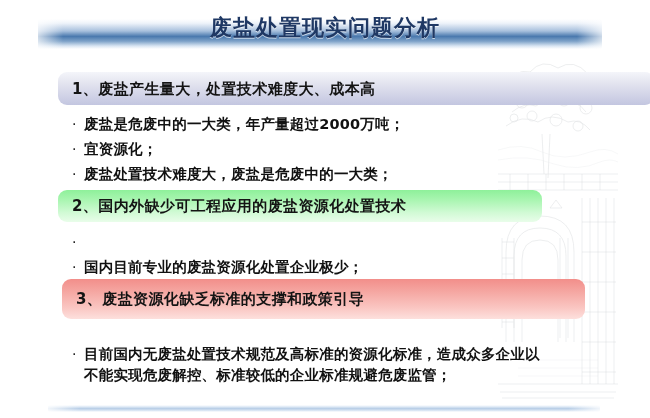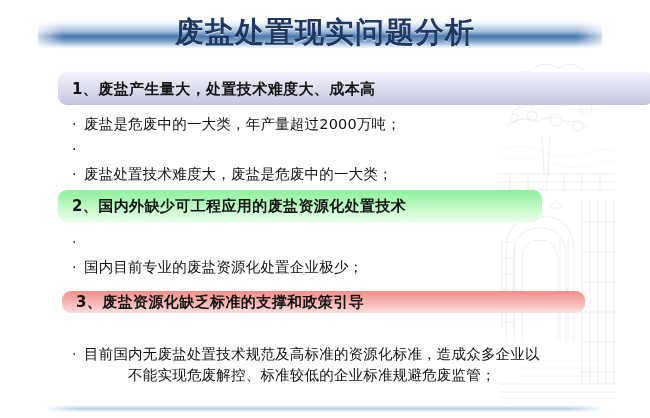--- a/index.html
+++ b/index.html
@@ -61,21 +61,21 @@
        rgba(255,255,255,0) 94%,
        rgba(255,255,255,1) 100%);
   }
   #slide-title {
     position: absolute;
     left: 0;
     top: 13px;
     width: 650px;
     text-align: center;
     font-family: "DejaVu Serif", "Liberation Serif", serif;
-    font-size: 29px;
+    font-size: 22px;
     font-weight: bold;
     color: #1f3864;
     letter-spacing: 1px;
     z-index: 5;
     text-shadow: 0 1px 0 rgba(255,255,255,0.65);
   }
 
   
   .sec-box {
     position: absolute;
@@ -96,21 +96,21 @@
 
   #sec-box-1 {
     left: 58px; top: 72px; width: 596px; height: 33px;
     background: linear-gradient(to bottom, #f4f5fa 0%, #e3e4ef 35%, #cfd1e6 75%, #c3c6e0 100%);
   }
   #sec-box-2 {
     left: 58px; top: 190px; width: 484px; height: 32px;
     background: linear-gradient(to bottom, #8ef09a 0%, #a8f5b0 30%, #d0fad4 70%, #e9fdea 100%);
   }
   #sec-box-3 {
-    left: 62px; top: 291px; width: 523px; height: 22px;
+    left: 62px; top: 279px; width: 523px; height: 40px;
     background: linear-gradient(to bottom, #f28e8a 0%, #f5a7a2 32%, #fac6c2 72%, #fde0dd 100%);
   }
 
   
   .bullets {
     position: absolute;
     left: 72px;
   }
   .bullet-row {
     display: flex;
@@ -121,25 +121,24 @@
     flex: 0 0 auto;
     width: 12px;
     font-size: 14px;
     line-height: 21px;
     color: #111111;
     text-align: left;
   }
   .bullet-text {
     font-size: 14.5px;
     line-height: 21px;
-    font-weight: normal;
+    font-weight: bold;
     color: #111111;
     letter-spacing: 0.2px;
     white-space: pre-line;
-    text-align: center;
   }
 
   #bullets-1 { top: 114px; width: 520px; }
   #bullets-2 { top: 232px; width: 560px; }
   #bullets-3 { top: 344px; width: 520px; }
 
   #bullets-3 .bullet-text { text-indent: 0; }
 
   
   #bottom-band {
@@ -224,20 +223,21 @@
   <div class="sec-box" id="sec-box-1">
     <div class="sec-label">1、废盐产生量大，处置技术难度大、成本高</div>
   </div>
   <div class="bullets" id="bullets-1">
     <div class="bullet-row">
       <span class="bullet-dot">·</span>
       <span class="bullet-text">废盐是危废中的一大类，年产量超过2000万吨；</span>
     </div>
     <div class="bullet-row">
       <span class="bullet-dot">·</span>
+      <span class="bullet-text">宜资源化；</span>
     </div>
     <div class="bullet-row">
       <span class="bullet-dot">·</span>
       <span class="bullet-text">废盐处置技术难度大，废盐是危废中的一大类；</span>
     </div>
   </div>
 
   <div class="sec-box" id="sec-box-2">
     <div class="sec-label">2、国内外缺少可工程应用的废盐资源化处置技术</div>
   </div>

